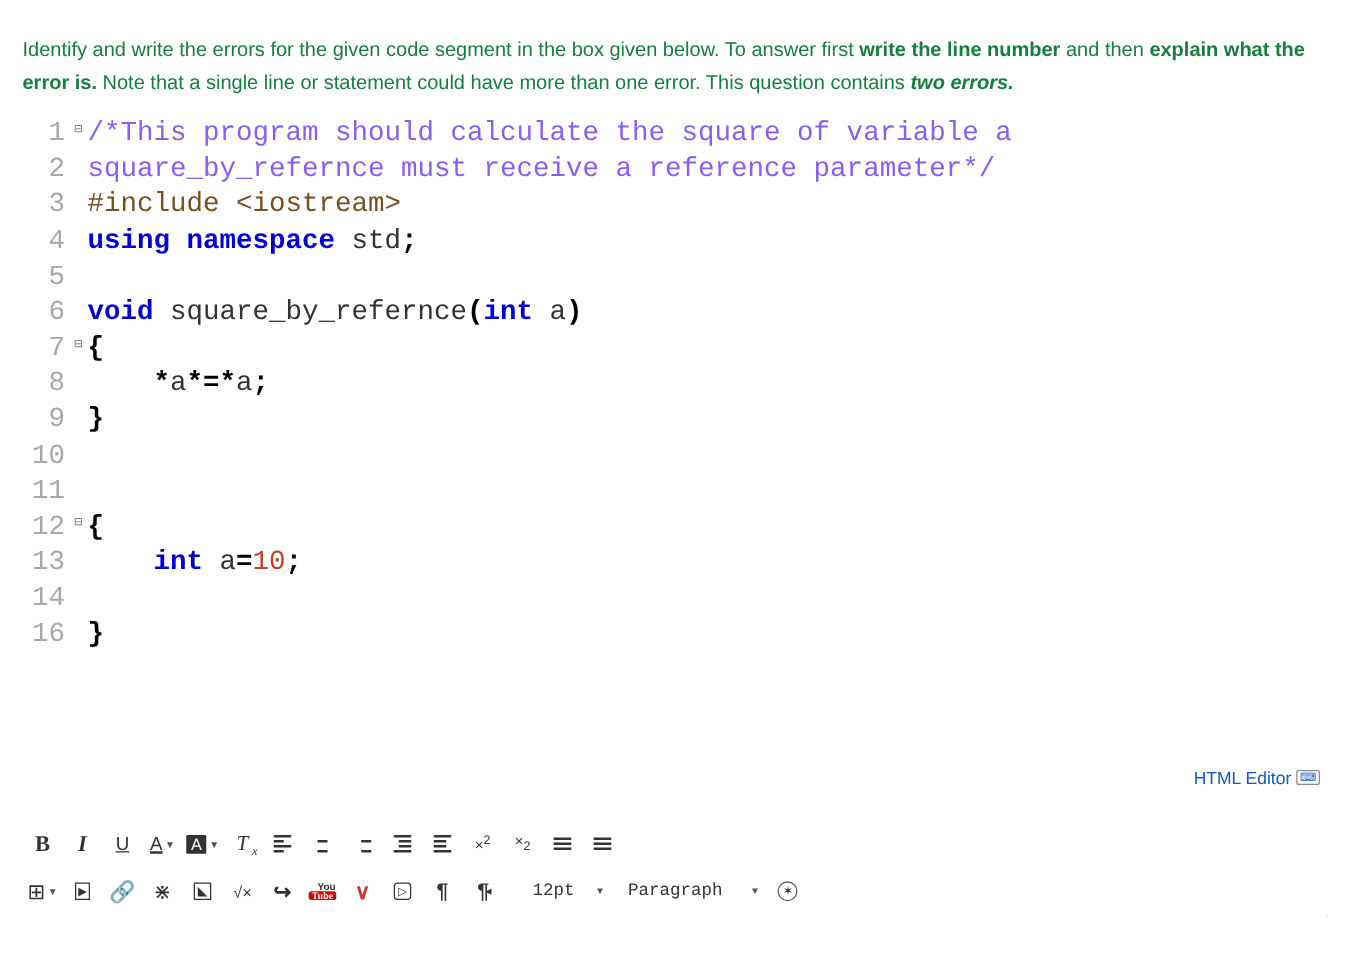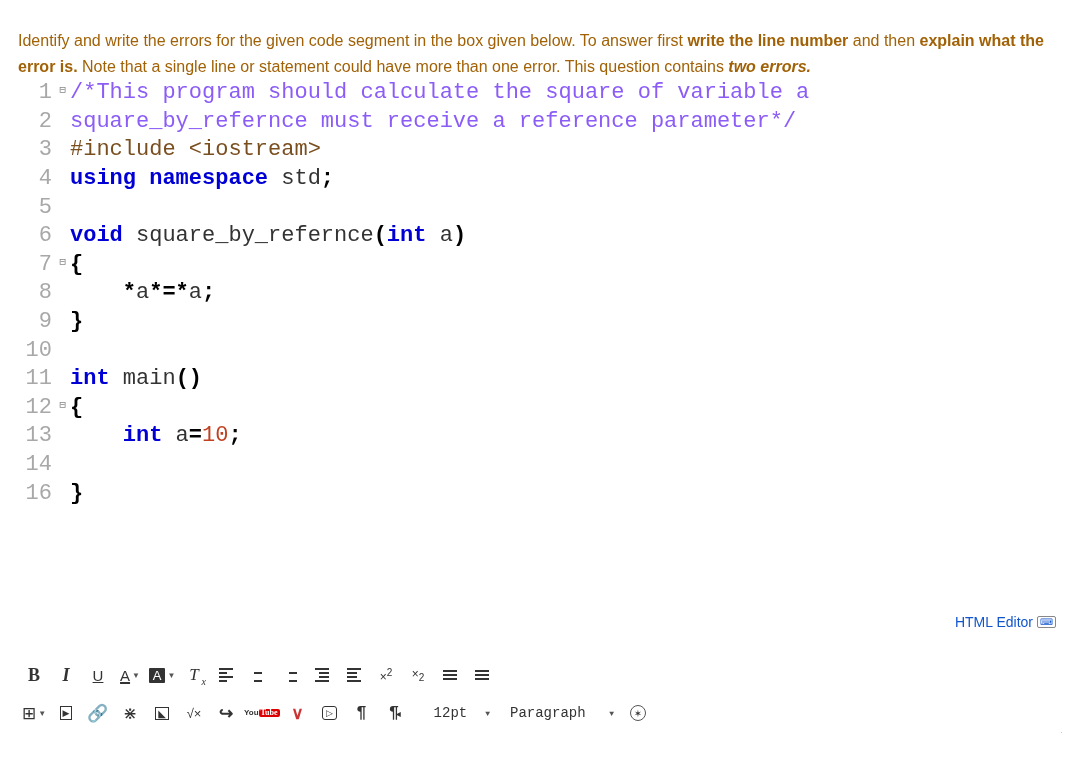--- a/index.html
+++ b/index.html
@@ -8,21 +8,22 @@
       font-size: 16px;
       color: #333;
       background: #fff;
       width: 1080px;
       height: 777px;
       padding: 28px 18px 0 18px;
       position: relative;
     }
     .question-text {
       line-height: 1.6;
-      color: #a16207;
+      margin-bottom: 14px;
+      color: #15803d;
     }
     .question-text strong { font-weight: 700; }
     .question-text em { font-style: italic; font-weight: 700; }
     
     .code-area {
       background: #fff;
       border: none;
       margin-bottom: 48px;
       position: relative;
     }
@@ -126,21 +127,21 @@
       font-size: 14px;
       color: #333;
       cursor: pointer;
       gap: 16px;
       font-family: Liberation Mono, monospace;
     }
     .vsep { border-right: 1px solid #ccc; height: 1px; }
     .youtube-icon {
       font-size: 9px;
       display: flex;
-      flex-direction: row;
+      flex-direction: column;
       align-items: flex-end;
       line-height: 0.9;
     }
     .youtube-icon .yt-top { color: #333; font-weight: bold; font-size: 8px;}
     .youtube-icon .yt-bot { background: #d00; color: #fff; padding: 0 2px; border-radius: 2px; font-size: 8px; font-weight: bold; font-family: Liberation Serif, serif;}
     .access-icon {
       border: 1.5px solid #555;
       border-radius: 50%;
       width: 16px;
       height: 16px;
@@ -162,21 +163,21 @@
     <div class="code-line"><div class="gutter">1<span class="fold-mark">⊟</span></div><div class="code-content"><span class="tok-comment">/*This program should calculate the square of variable a</span></div></div>
     <div class="code-line"><div class="gutter">2<span class="fold-mark"></span></div><div class="code-content"><span class="tok-comment">square_by_refernce must receive a reference parameter*/</span></div></div>
     <div class="code-line"><div class="gutter">3</div><div class="code-content"><span class="tok-pre">#include &lt;iostream&gt;</span></div></div>
     <div class="code-line"><div class="gutter">4</div><div class="code-content"><span class="tok-keyword">using</span> <span class="tok-keyword">namespace</span> std<span class="tok-op">;</span></div></div>
     <div class="code-line"><div class="gutter">5</div><div class="code-content"></div></div>
     <div class="code-line"><div class="gutter">6</div><div class="code-content"><span class="tok-keyword">void</span> square_by_refernce<span class="tok-op">(</span><span class="tok-keyword">int</span> a<span class="tok-op">)</span></div></div>
     <div class="code-line"><div class="gutter">7<span class="fold-mark">⊟</span></div><div class="code-content"><span class="tok-op">{</span></div></div>
     <div class="code-line"><div class="gutter">8</div><div class="code-content">    <span class="tok-op">*</span>a<span class="tok-op">*=*</span>a<span class="tok-op">;</span></div></div>
     <div class="code-line"><div class="gutter">9<span class="fold-mark"></span></div><div class="code-content"><span class="tok-op">}</span></div></div>
     <div class="code-line"><div class="gutter">10</div><div class="code-content"></div></div>
-    <div class="code-line"><div class="gutter">11</div><div class="code-content"><span class="tok-keyword">int</span> main<span class="tok-op">()</span></div></div>
+    <div class="code-line"><div class="gutter">11</div></div>
     <div class="code-line"><div class="gutter">12<span class="fold-mark">⊟</span></div><div class="code-content"><span class="tok-op">{</span></div></div>
     <div class="code-line"><div class="gutter">13</div><div class="code-content">    <span class="tok-keyword">int</span> a<span class="tok-op">=</span><span class="tok-num">10</span><span class="tok-op">;</span></div></div>
     <div class="code-line"><div class="gutter">14</div></div>
     <div class="code-line"><div class="gutter">16<span class="fold-mark"></span></div><div class="code-content"><span class="tok-op">}</span></div></div>
   </div>
 
 <div class="editor-label">
   <span>HTML Editor</span>
   <span class="kbd-icon">⌨</span>
 </div>

